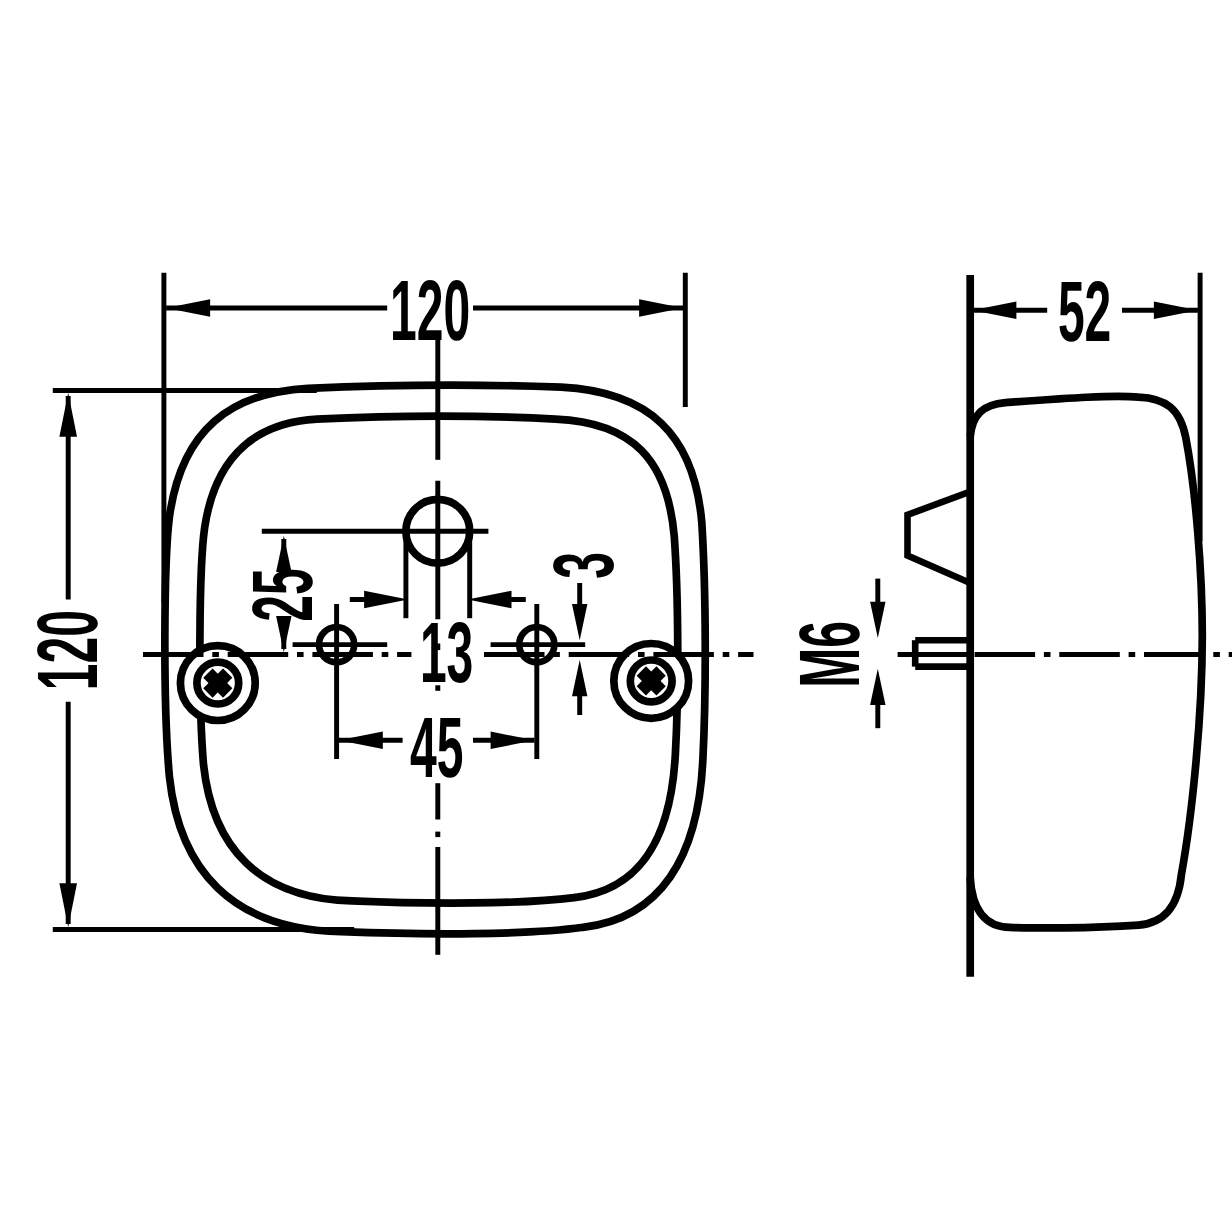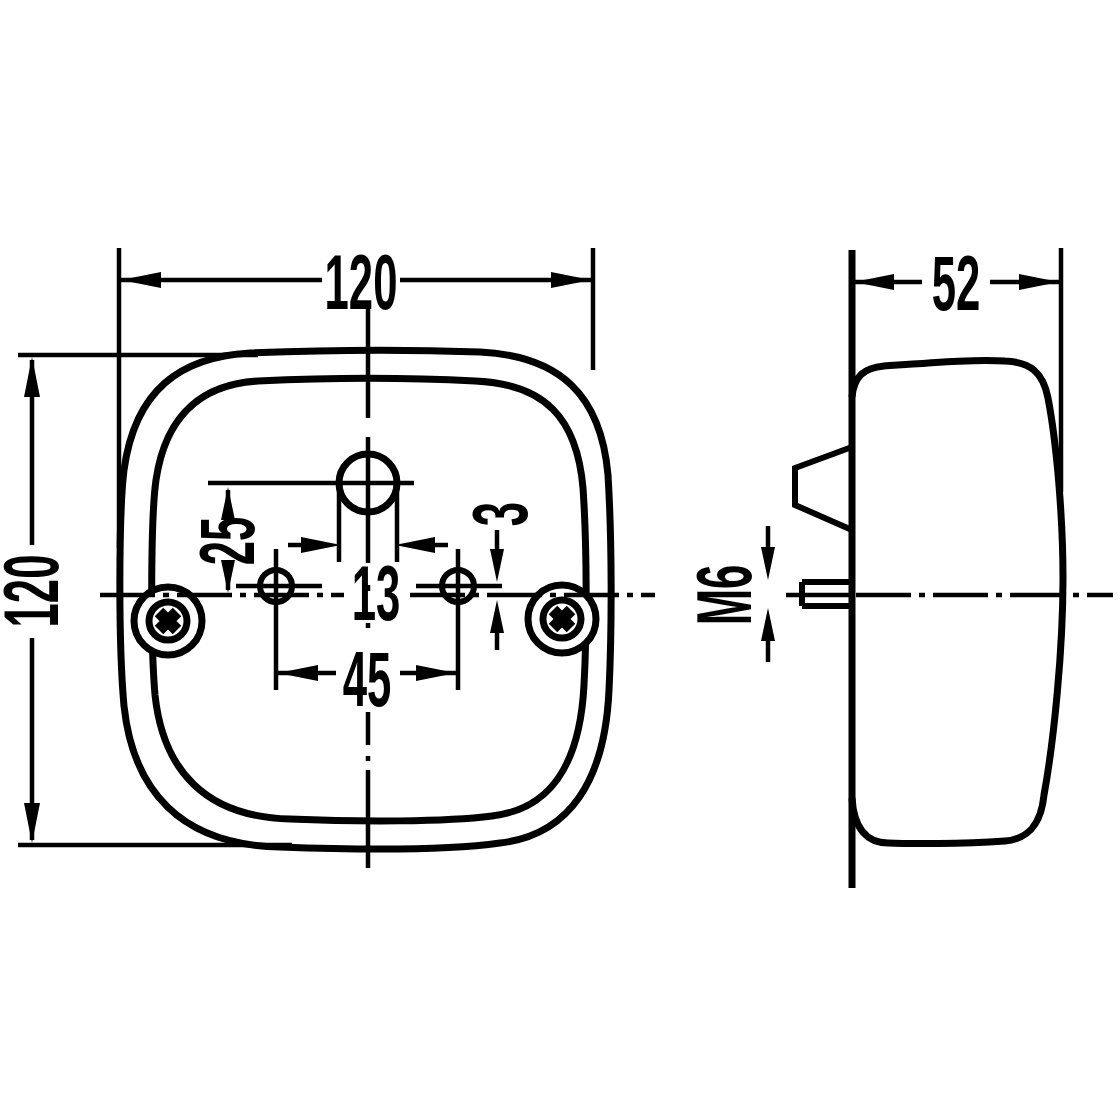--- a/index.html
+++ b/index.html
@@ -1,17 +1,17 @@
 <!DOCTYPE html>
 <html style="--ink: #000000; --paper: #ffffff;"><head>
 <meta charset="utf-8">
 <style>
   :root { --ink:#000000; --paper:#ffffff; }
   html,body { margin:0; padding:0; background:var(--paper); }
-  .stage { width:1012px; height:1120px; background:var(--paper); position:relative; }
+  .stage { width:1012px; height:1120px; background:var(--paper); position:relative;margin-left:30px; }
   svg { display:block; }
   .ln   { stroke:var(--ink); fill:none; stroke-width:7; stroke-linecap:butt; }
   .thin { stroke:var(--ink); fill:none; stroke-width:4.5; }
   .mid  { stroke:var(--ink); fill:none; stroke-width:6; }
   .cl   { stroke:var(--ink); fill:none; stroke-width:4.5; stroke-dasharray:55 8 6 8; }
   .fw   { fill:var(--paper); }
   .ah   { fill:var(--ink); stroke:none; }
   .txt  { fill:var(--ink); font-family:"Liberation Sans","DejaVu Sans",sans-serif;
           font-weight:bold; font-size:78px; }
   .cross{ stroke:var(--ink); stroke-width:12; }

